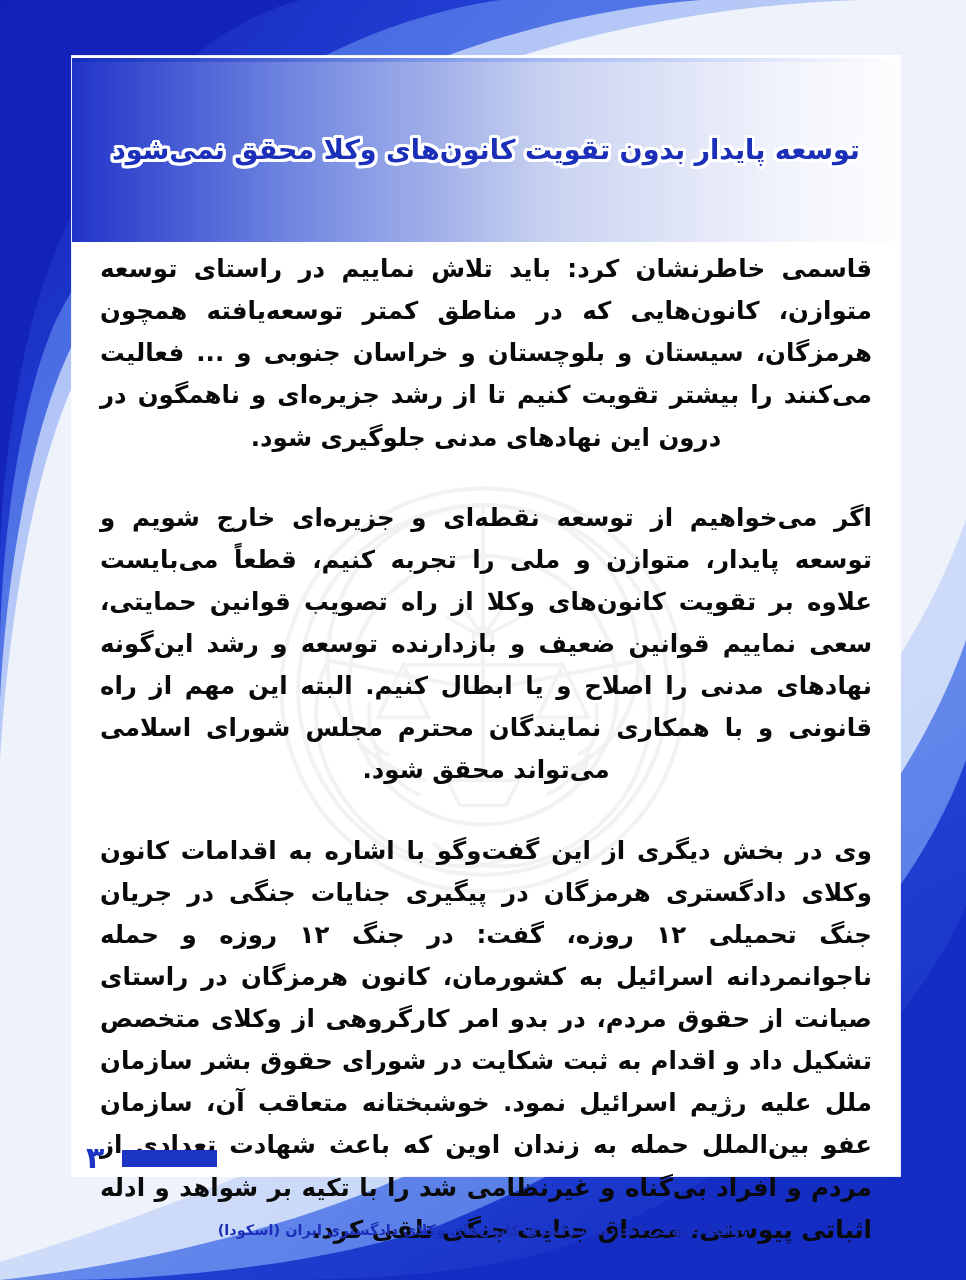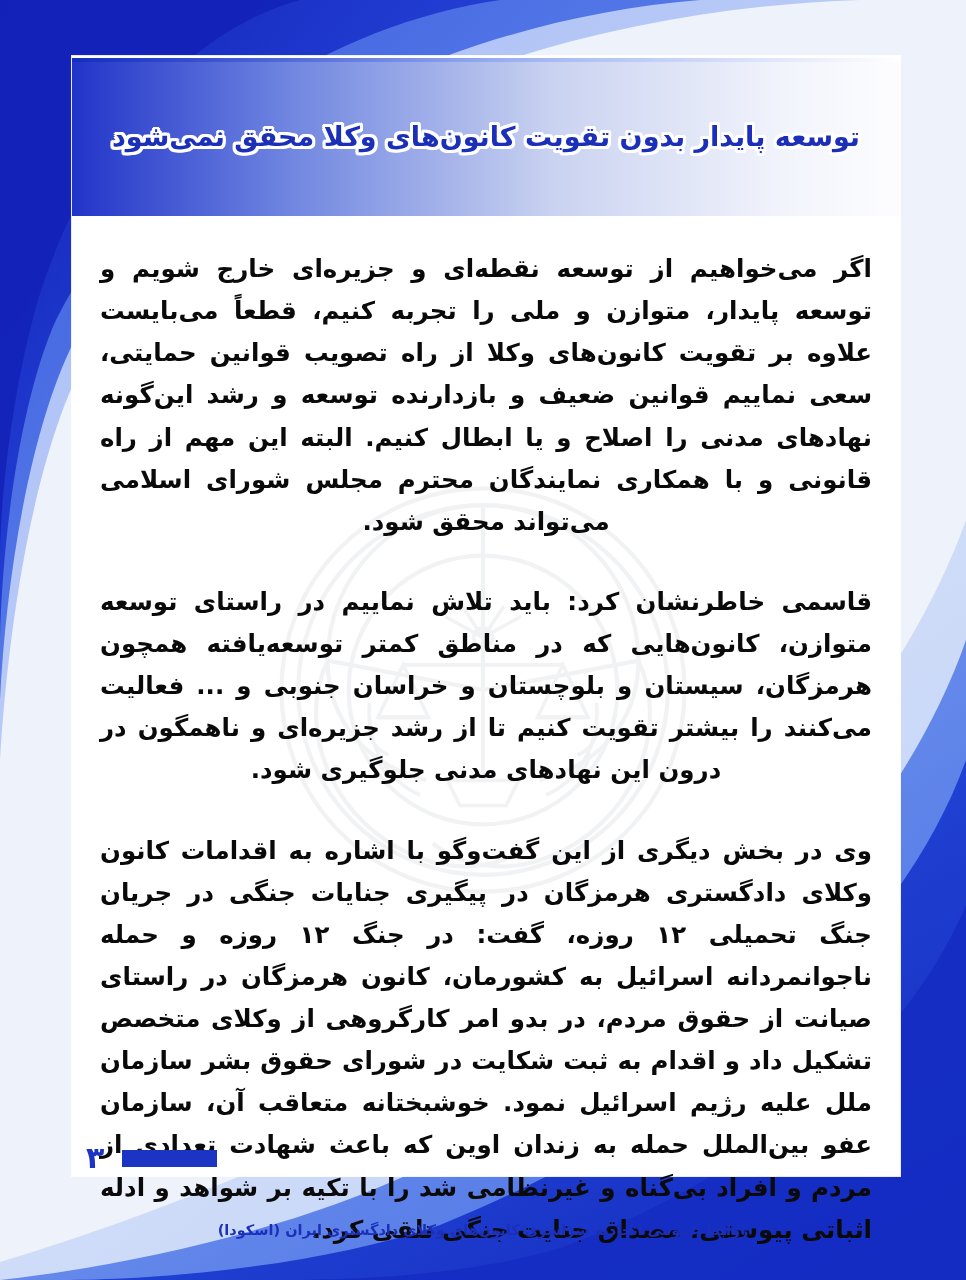--- a/index.html
+++ b/index.html
@@ -48,21 +48,21 @@
     z-index: 3;
     pointer-events: none;
   }
 
   
   #header-banner {
     position: absolute;
     left: 72px;
     top: 58px;
     width: 828px;
-    height: 158px;
+    height: 184px;
     background: linear-gradient(to left, #fdfdff 0%, #f2f4fc 14%, #c9d2f0 42%, #6f85e0 74%, #2134c9 100%);
     z-index: 4;
     display: flex;
     align-items: center;
     justify-content: center;
   }
   #header-banner::before {
     content: "";
     position: absolute;
     left: 0; right: 0; top: 0;
@@ -237,22 +237,22 @@
 
     <path d="M200,150 L180,120 M200,150 L200,114 M200,150 L220,120 M200,150 L164,130 M200,150 L236,130"></path>
   </g>
 </svg>
 
 <div id="header-banner">
   <h1 id="page-title" style="font-size: 27px;">توسعه پایدار بدون تقویت کانون‌های وکلا محقق نمی‌شود</h1>
 </div>
 
 <div id="article-body">
+  <p class="para p2">قاسمی خاطرنشان کرد: باید تلاش نماییم در راستای توسعه متوازن، کانون‌هایی که در مناطق کمتر توسعه‌یافته همچون هرمزگان، سیستان و بلوچستان و خراسان جنوبی و ... فعالیت می‌کنند را بیشتر تقویت کنیم تا از رشد جزیره‌ای و ناهمگون در درون این نهادهای مدنی جلوگیری شود.</p>
   <p class="para p1">اگر می‌خواهیم از توسعه نقطه‌ای و جزیره‌ای خارج شویم و توسعه پایدار، متوازن و ملی را تجربه کنیم، قطعاً می‌بایست علاوه بر تقویت کانون‌های وکلا از راه تصویب قوانین حمایتی، سعی نماییم قوانین ضعیف و بازدارنده توسعه و رشد این‌گونه نهادهای مدنی را اصلاح و یا ابطال کنیم. البته این مهم از راه قانونی و با همکاری نمایندگان محترم مجلس شورای اسلامی می‌تواند محقق شود.</p>
-  <p class="para p2">قاسمی خاطرنشان کرد: باید تلاش نماییم در راستای توسعه متوازن، کانون‌هایی که در مناطق کمتر توسعه‌یافته همچون هرمزگان، سیستان و بلوچستان و خراسان جنوبی و ... فعالیت می‌کنند را بیشتر تقویت کنیم تا از رشد جزیره‌ای و ناهمگون در درون این نهادهای مدنی جلوگیری شود.</p>
   <p class="para p3">وی در بخش دیگری از این گفت‌وگو با اشاره به اقدامات کانون وکلای دادگستری هرمزگان در پیگیری جنایات جنگی در جریان جنگ تحمیلی ۱۲ روزه، گفت: در جنگ ۱۲ روزه و حمله ناجوانمردانه اسرائیل به کشورمان، کانون هرمزگان در راستای صیانت از حقوق مردم، در بدو امر کارگروهی از وکلای متخصص تشکیل داد و اقدام به ثبت شکایت در شورای حقوق بشر سازمان ملل علیه رژیم اسرائیل نمود. خوشبختانه متعاقب آن، سازمان عفو بین‌الملل حمله به زندان اوین که باعث شهادت تعدادی از مردم و افراد بی‌گناه و غیرنظامی شد را با تکیه بر شواهد و ادله اثباتی پیوستی، مصداق جنایت جنگی تلقی کرد.</p>
 </div>
 
 <div id="page-number-row">
   <span id="page-number">۳</span>
   <span id="page-number-bar"></span>
 </div>
 
 <div id="credit-line">روابط عمومی اتحادیه سراسری کانون‌های وکلای دادگستری ایران (اسکودا)</div>
 

